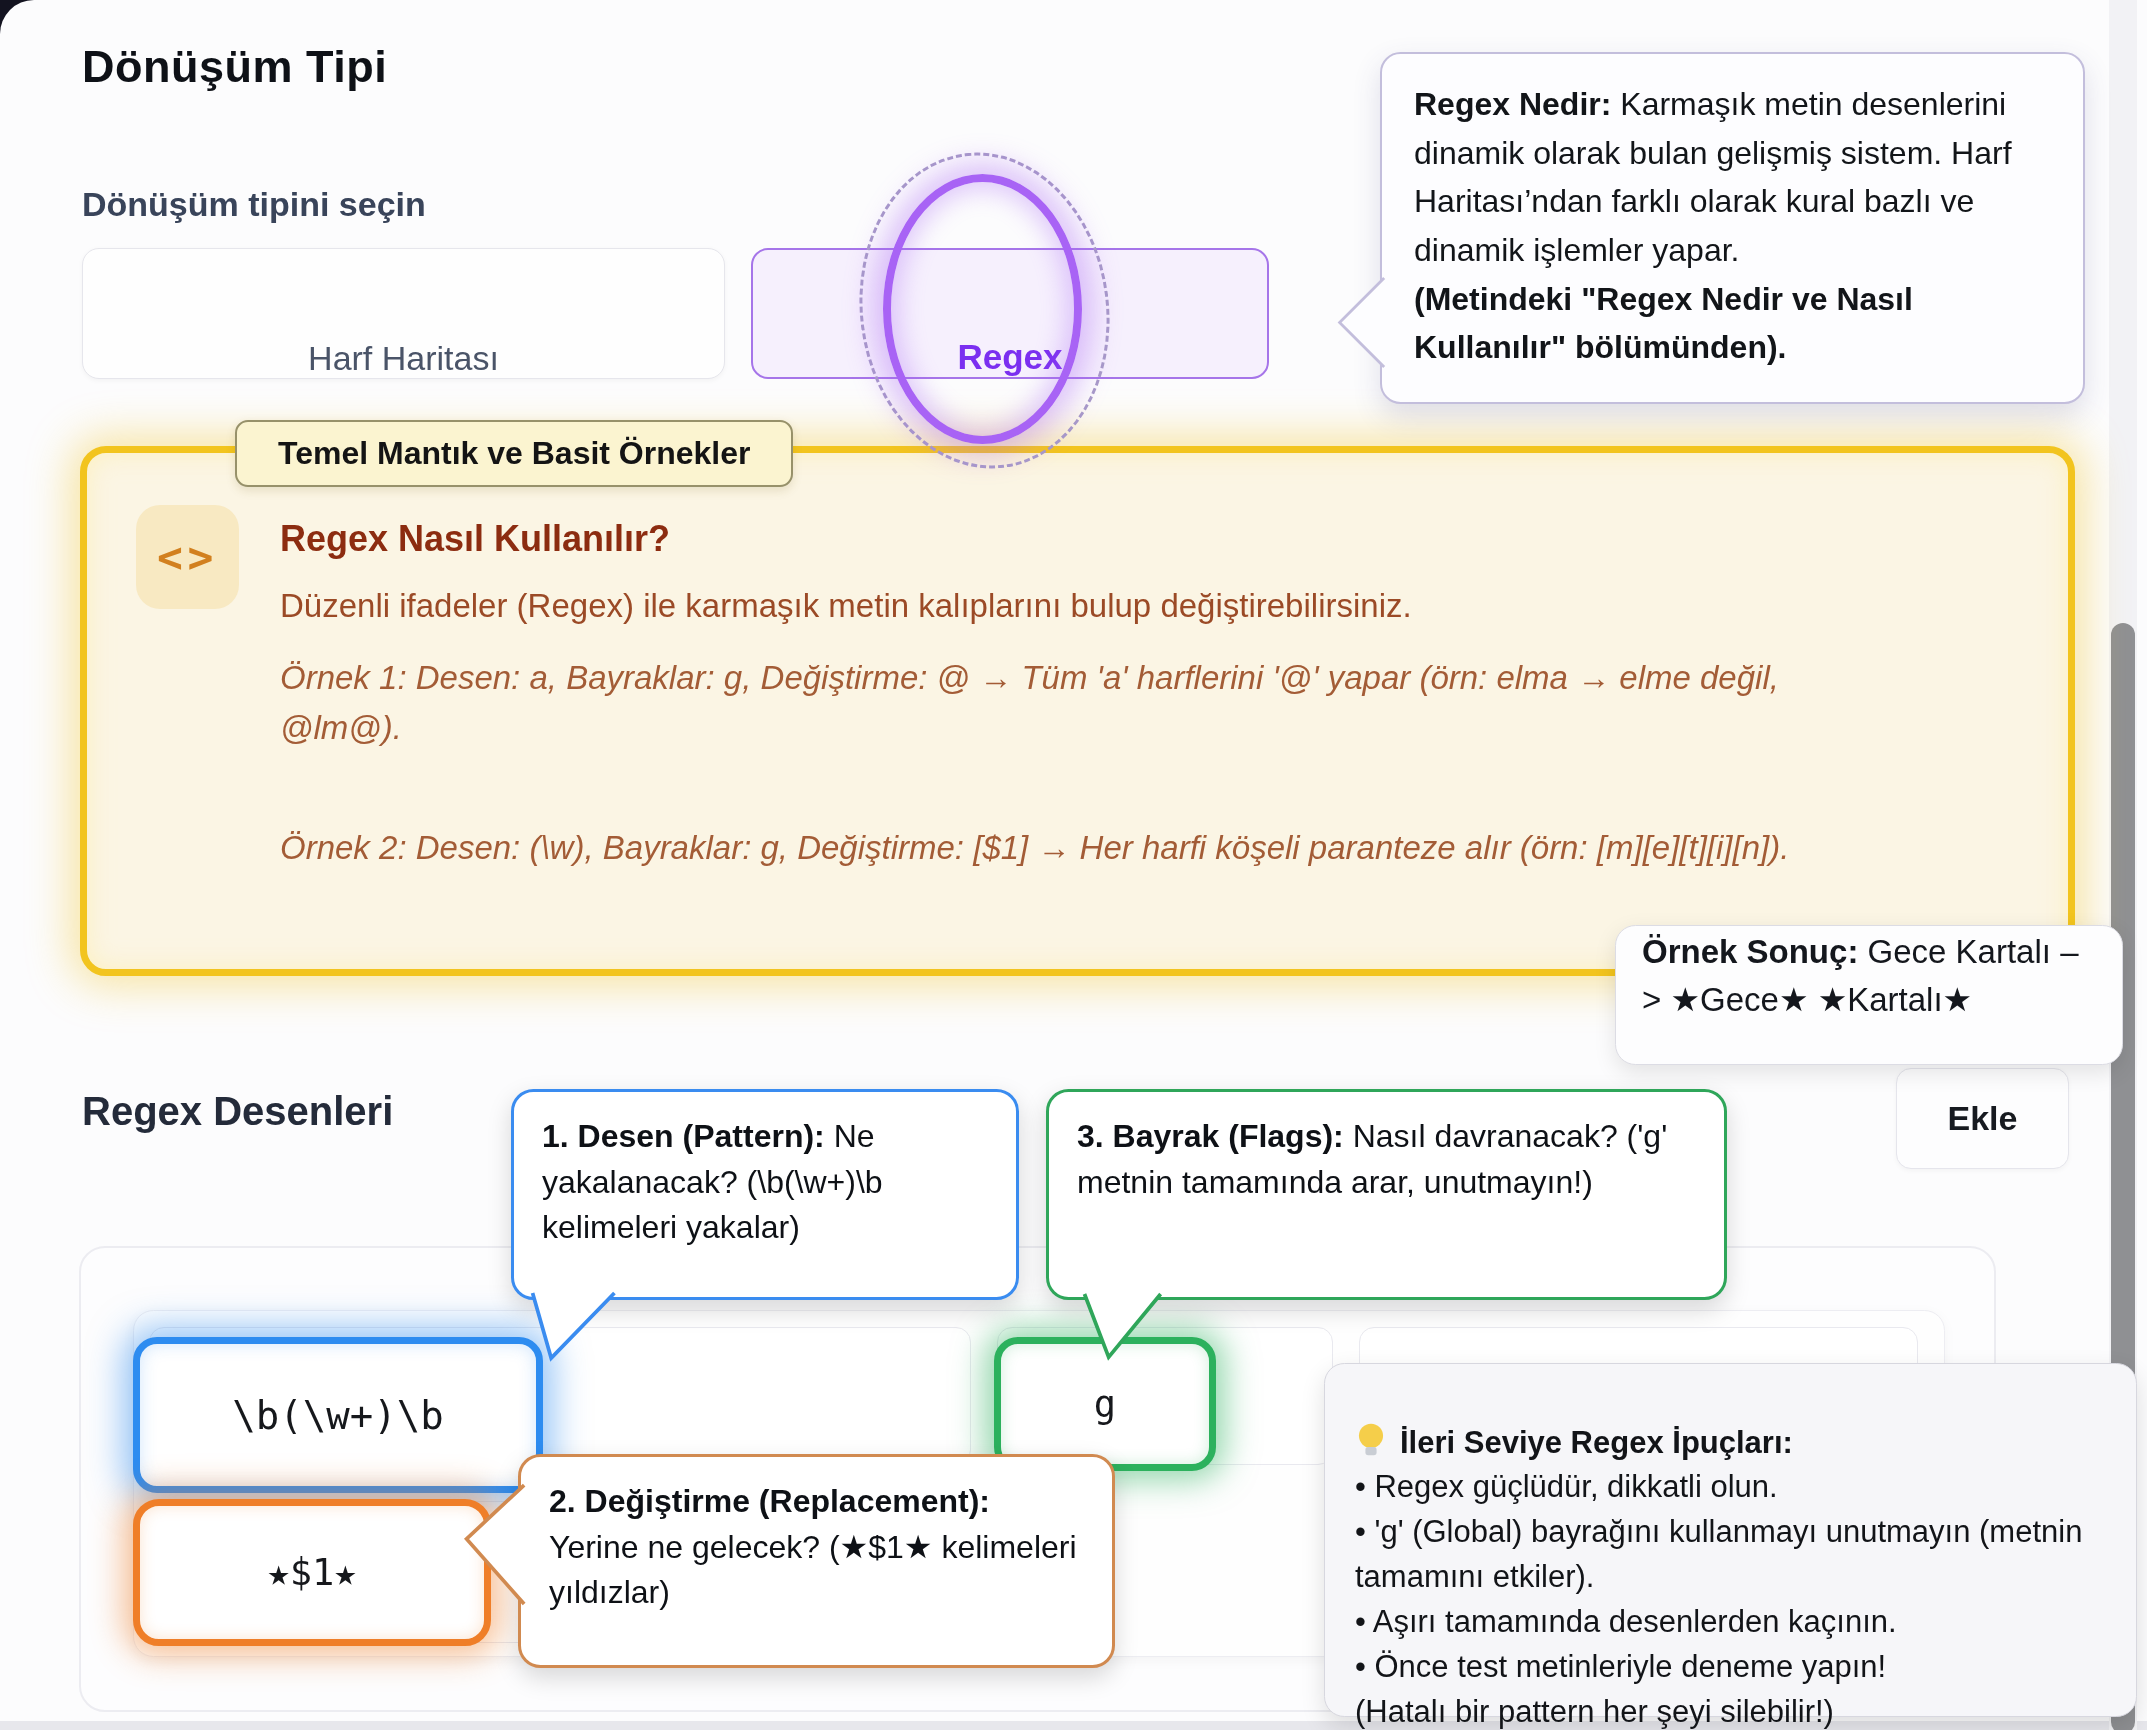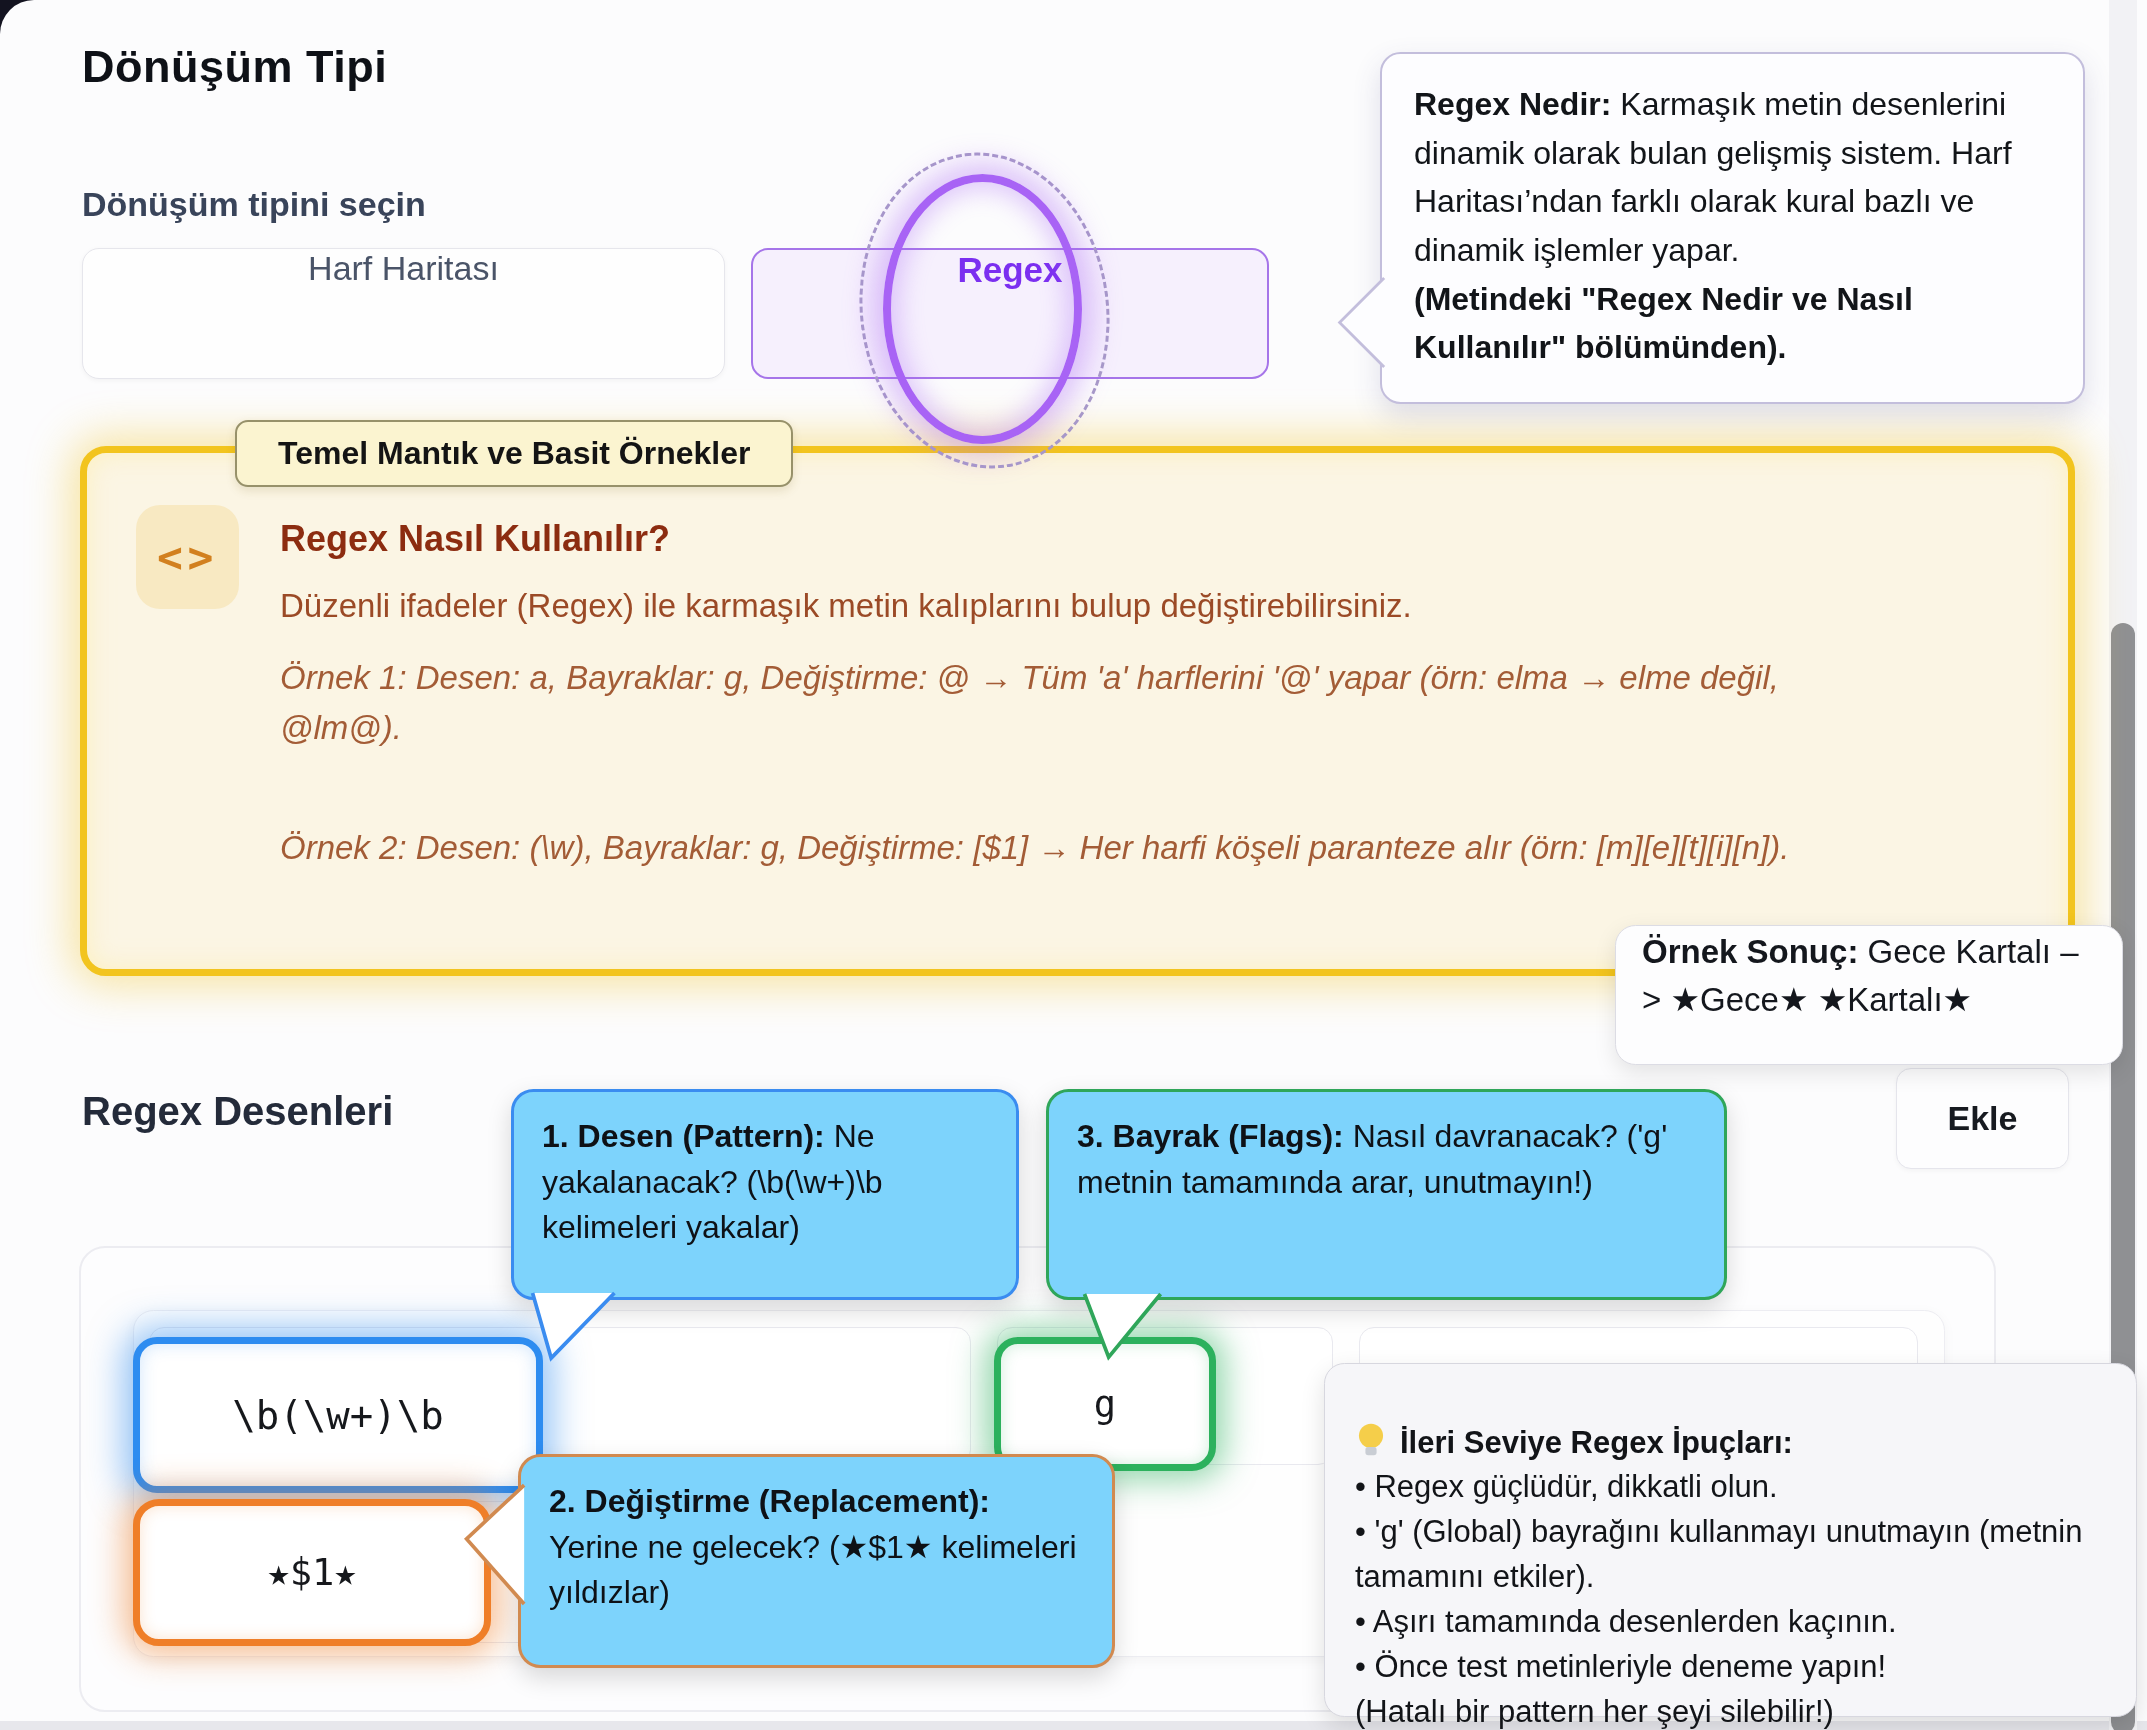--- a/index.html
+++ b/index.html
@@ -10,21 +10,21 @@
 
   
   .scroll-track{left:2109px;top:0;width:28px;height:1730px;background:#f2f2f5;z-index:1;}
   .scroll-thumb{left:2111px;top:623px;width:24px;height:1111px;background:#8f9093;border-radius:12px;z-index:1;}
   .bottom-edge{left:0;top:1721px;width:2148px;height:9.3px;background:#e7e7ec;z-index:0;}
 
   
   .page-title{left:82px;top:41px;font-size:45px;font-weight:700;color:#0e1117;letter-spacing:0.5px;z-index:2;}
   .select-label{left:82px;top:185px;font-size:34px;font-weight:600;color:#39445a;z-index:2;}
 
-  .type-btn{height:131px;border-radius:17px;display:flex;align-items:flex-start;justify-content:center;
+  .type-btn{height:131px;border-radius:17px;display:flex;align-items:flex-end;justify-content:center;
             font-size:34px;z-index:2;}
   .btn-harf{left:82px;top:248px;width:643px;background:#fefefe;border:1.9px solid #e6e6ec;color:#4a5468;
             box-shadow:0 1.9px 5.6px rgba(0,0,0,.04);}
   .btn-regex{left:751px;top:248px;width:518px;background:#f6f0fd;border:2.8px solid #a675e9;
              color:#7b2ff0;font-weight:700;font-size:35px;}
 
   
   .ring-solid{left:883px;top:174px;width:199px;height:270px;border:8.4px solid #a863f5;border-radius:50%;
               box-shadow:0 0 28px 11.2px rgba(168,99,245,.38), inset 0 0 24px 7.5px rgba(168,99,245,.33);z-index:3;}
   .ring-dashed{left:860px;top:152px;width:249px;height:317px;border:3.7px dashed #a79ac8;border-radius:50%;
@@ -76,21 +76,21 @@
   .hl{display:flex;align-items:center;justify-content:center;background:#fff;z-index:4;
       font-family:"DejaVu Sans Mono",monospace;color:#16181c;}
   .hl-blue{left:133px;top:1337px;width:410px;height:156px;border:7.5px solid #2d8cf0;border-radius:24px;
            font-size:39px;box-shadow:0 0 35px 9.3px rgba(45,140,240,.50), inset 0 0 17px rgba(45,140,240,.22);}
   .hl-green{left:994px;top:1337px;width:222px;height:134px;border:7.5px solid #2cb15d;border-radius:24px;
             font-size:37px;box-shadow:0 0 32px 9.3px rgba(44,177,93,.50), inset 0 0 15px rgba(44,177,93,.22);}
   .hl-orange{left:133px;top:1499px;width:358px;height:147px;border:7.5px solid #ef7e28;border-radius:26px;
              font-size:37px;box-shadow:0 0 32px 9.3px rgba(239,126,40,.48), inset 0 0 15px rgba(239,126,40,.22);}
 
   
-  .bubble{background:#7dd3fc;border-radius:22.4px;box-shadow:0 9.3px 24px rgba(0,0,0,.15);
+  .bubble{background:#ffffff;border-radius:22.4px;box-shadow:0 9.3px 24px rgba(0,0,0,.15);
           padding:22.4px 28px;font-size:32px;line-height:1.42;color:#0e1116;z-index:5;}
   .bubble b{font-weight:700;}
   .bb-pattern{left:511px;top:1089px;width:508px;height:211px;border:3.3px solid #3a8cf0;}
   .bb-flags{left:1046px;top:1089px;width:681px;height:211px;border:3.3px solid #2fa65a;}
   .bb-repl{left:518px;top:1454px;width:597px;height:214px;border:3.3px solid #d18a50;}
   .tail{position:absolute;overflow:visible;}
 </style>
 </head>
 <body>
 

